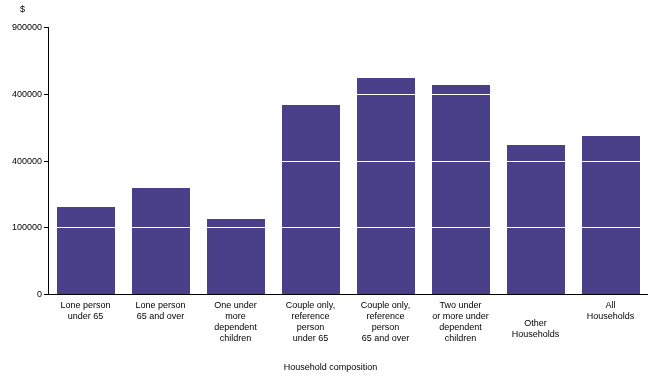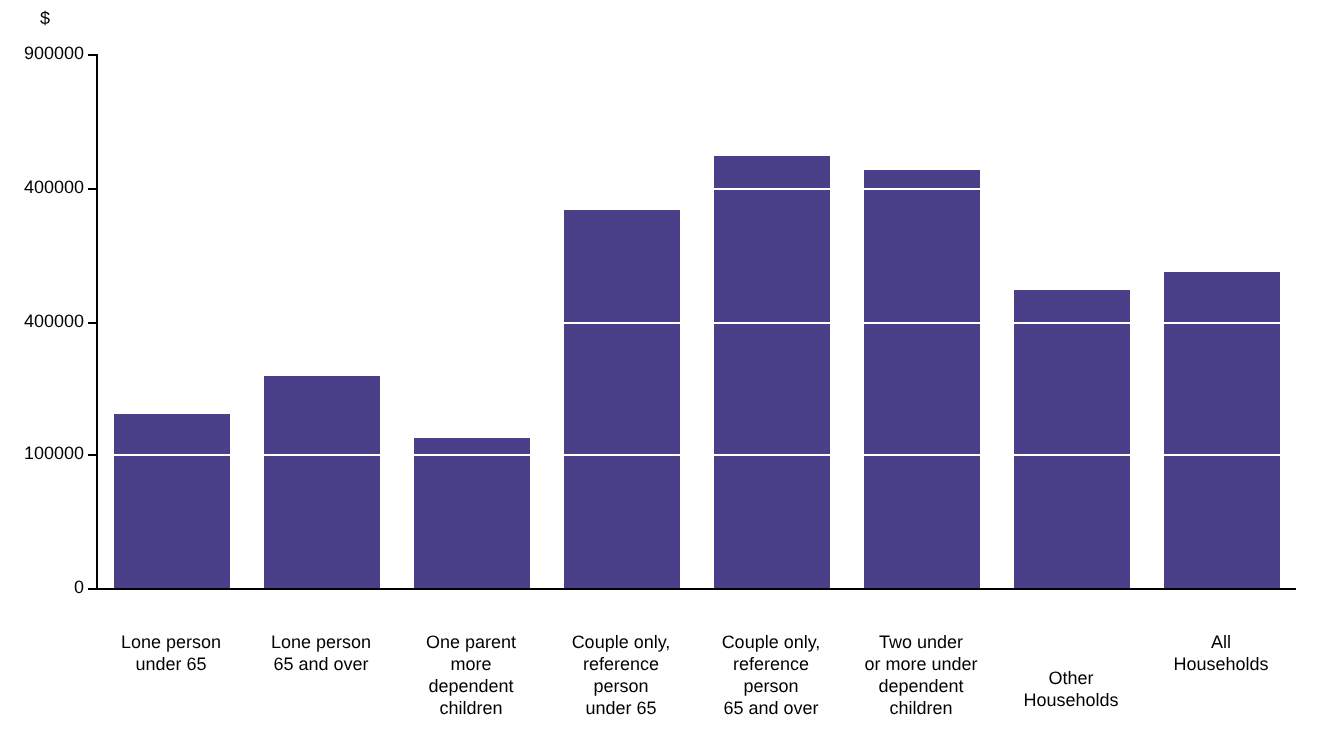--- a/index.html
+++ b/index.html
@@ -91,21 +91,21 @@
   
   .bar {
     position: absolute;
     bottom: 1px;
     background: #494089;
   }
   
   #cat-labels {
     position: absolute;
     left: 48px;
-    top: 316px;
+    top: 300px;
     width: 600px;
     height: 60px;
     text-decoration: underline;
   }
   .cat-label {
     position: absolute;
     top: 0;
     font-size: 9px;
     line-height: 11px;
     color: #000000;
@@ -175,21 +175,21 @@
   <div id="cat-labels">
       <div class="cat-label" style="left: 0px; width: 75px;">
         <div>Lone person</div>
         <div>under 65</div>
       </div>
       <div class="cat-label" style="left: 75px; width: 75px;">
         <div>Lone person</div>
         <div>65 and over</div>
       </div>
       <div class="cat-label" style="left: 150px; width: 75px;">
-        <div>One parent</div>
+        <div>One under</div>
         <div>more</div>
         <div>dependent</div>
         <div>children</div>
       </div>
       <div class="cat-label" style="left: 225px; width: 75px;">
         <div>Couple only,</div>
         <div>reference</div>
         <div>person</div>
         <div>under 65</div>
       </div>
@@ -208,14 +208,15 @@
       <div class="cat-label" style="left: 450px; width: 75px; margin-top: 18px;">
         <div>Other</div>
         <div>Households</div>
       </div>
       <div class="cat-label" style="left: 525px; width: 75px;">
         <div>All</div>
         <div>Households</div>
       </div>
     </div>
 
+  <div id="x-title">Household composition</div>
 
 </div>
 
 </body></html>

